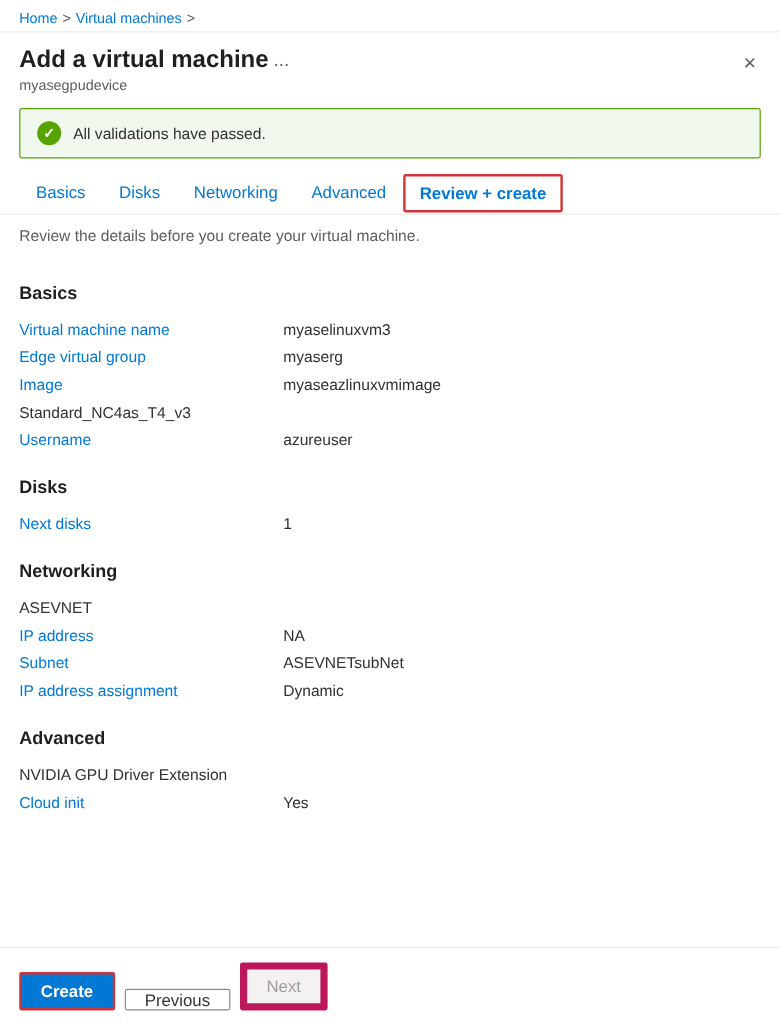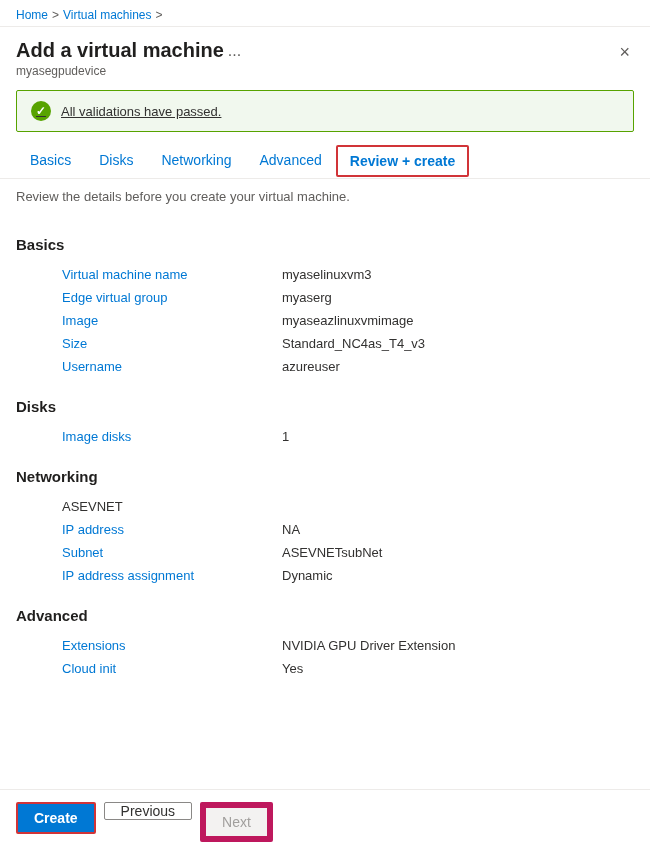--- a/index.html
+++ b/index.html
@@ -76,21 +76,20 @@
       margin: 12px 16px;
       background: #f1f8ee;
       border: 1px solid #57a300;
       border-radius: 2px;
       padding: 10px 14px;
       display: flex;
       align-items: center;
       gap: 10px;
       font-size: 13px;
       color: #323130;
-      text-decoration: underline;
     }
     .check-circle {
       width: 20px;
       height: 20px;
       border-radius: 50%;
       background: #57a300;
       display: flex;
       align-items: center;
       justify-content: center;
       flex-shrink: 0;
@@ -143,41 +142,40 @@
     .section-title {
       font-size: 15px;
       font-weight: 600;
       color: #201f1e;
       margin-bottom: 10px;
     }
     .detail-row {
       display: flex;
       padding: 4px 0;
       font-size: 13px;
-      margin-left: 46px;
     }
     .detail-label {
       color: #0078d4;
       width: 220px;
       flex-shrink: 0;
     }
     .detail-value {
       color: #323130;
     }
 
     .footer {
       position: fixed;
       bottom: 0;
       left: 0;
       width: 650px;
       background: #fff;
       border-top: 1px solid #edebe9;
       padding: 12px 16px;
       display: flex;
-      align-items: flex-start;
+      align-items: flex-end;
       gap: 8px;
     }
     .btn-create {
       background: #0078d4;
       color: #fff;
       border: 2px solid #d13438;
       border-radius: 2px;
       padding: 6px 16px;
       font-size: 14px;
       font-weight: 600;
@@ -250,33 +248,32 @@
     </div>
     <div class="detail-row">
       <span class="detail-label">Edge virtual group</span>
       <span class="detail-value">myaserg</span>
     </div>
     <div class="detail-row">
       <span class="detail-label">Image</span>
       <span class="detail-value">myaseazlinuxvmimage</span>
     </div>
     <div class="detail-row">
-      <span class="detail-label">Size</span>
       <span class="detail-value">Standard_NC4as_T4_v3</span>
     </div>
     <div class="detail-row">
       <span class="detail-label">Username</span>
       <span class="detail-value">azureuser</span>
     </div>
   </div>
 
   <div class="section">
     <div class="section-title">Disks</div>
     <div class="detail-row">
-      <span class="detail-label">Image disks</span>
+      <span class="detail-label">Next disks</span>
       <span class="detail-value">1</span>
     </div>
   </div>
 
   <div class="section">
     <div class="section-title">Networking</div>
     <div class="detail-row">
       <span class="detail-value">ASEVNET</span>
     </div>
     <div class="detail-row">
@@ -289,21 +286,20 @@
     </div>
     <div class="detail-row">
       <span class="detail-label">IP address assignment</span>
       <span class="detail-value">Dynamic</span>
     </div>
   </div>
 
   <div class="section">
     <div class="section-title">Advanced</div>
     <div class="detail-row">
-      <span class="detail-label">Extensions</span>
       <span class="detail-value">NVIDIA GPU Driver Extension</span>
     </div>
     <div class="detail-row">
       <span class="detail-label">Cloud init</span>
       <span class="detail-value">Yes</span>
     </div>
   </div>
 
 </div>
 

